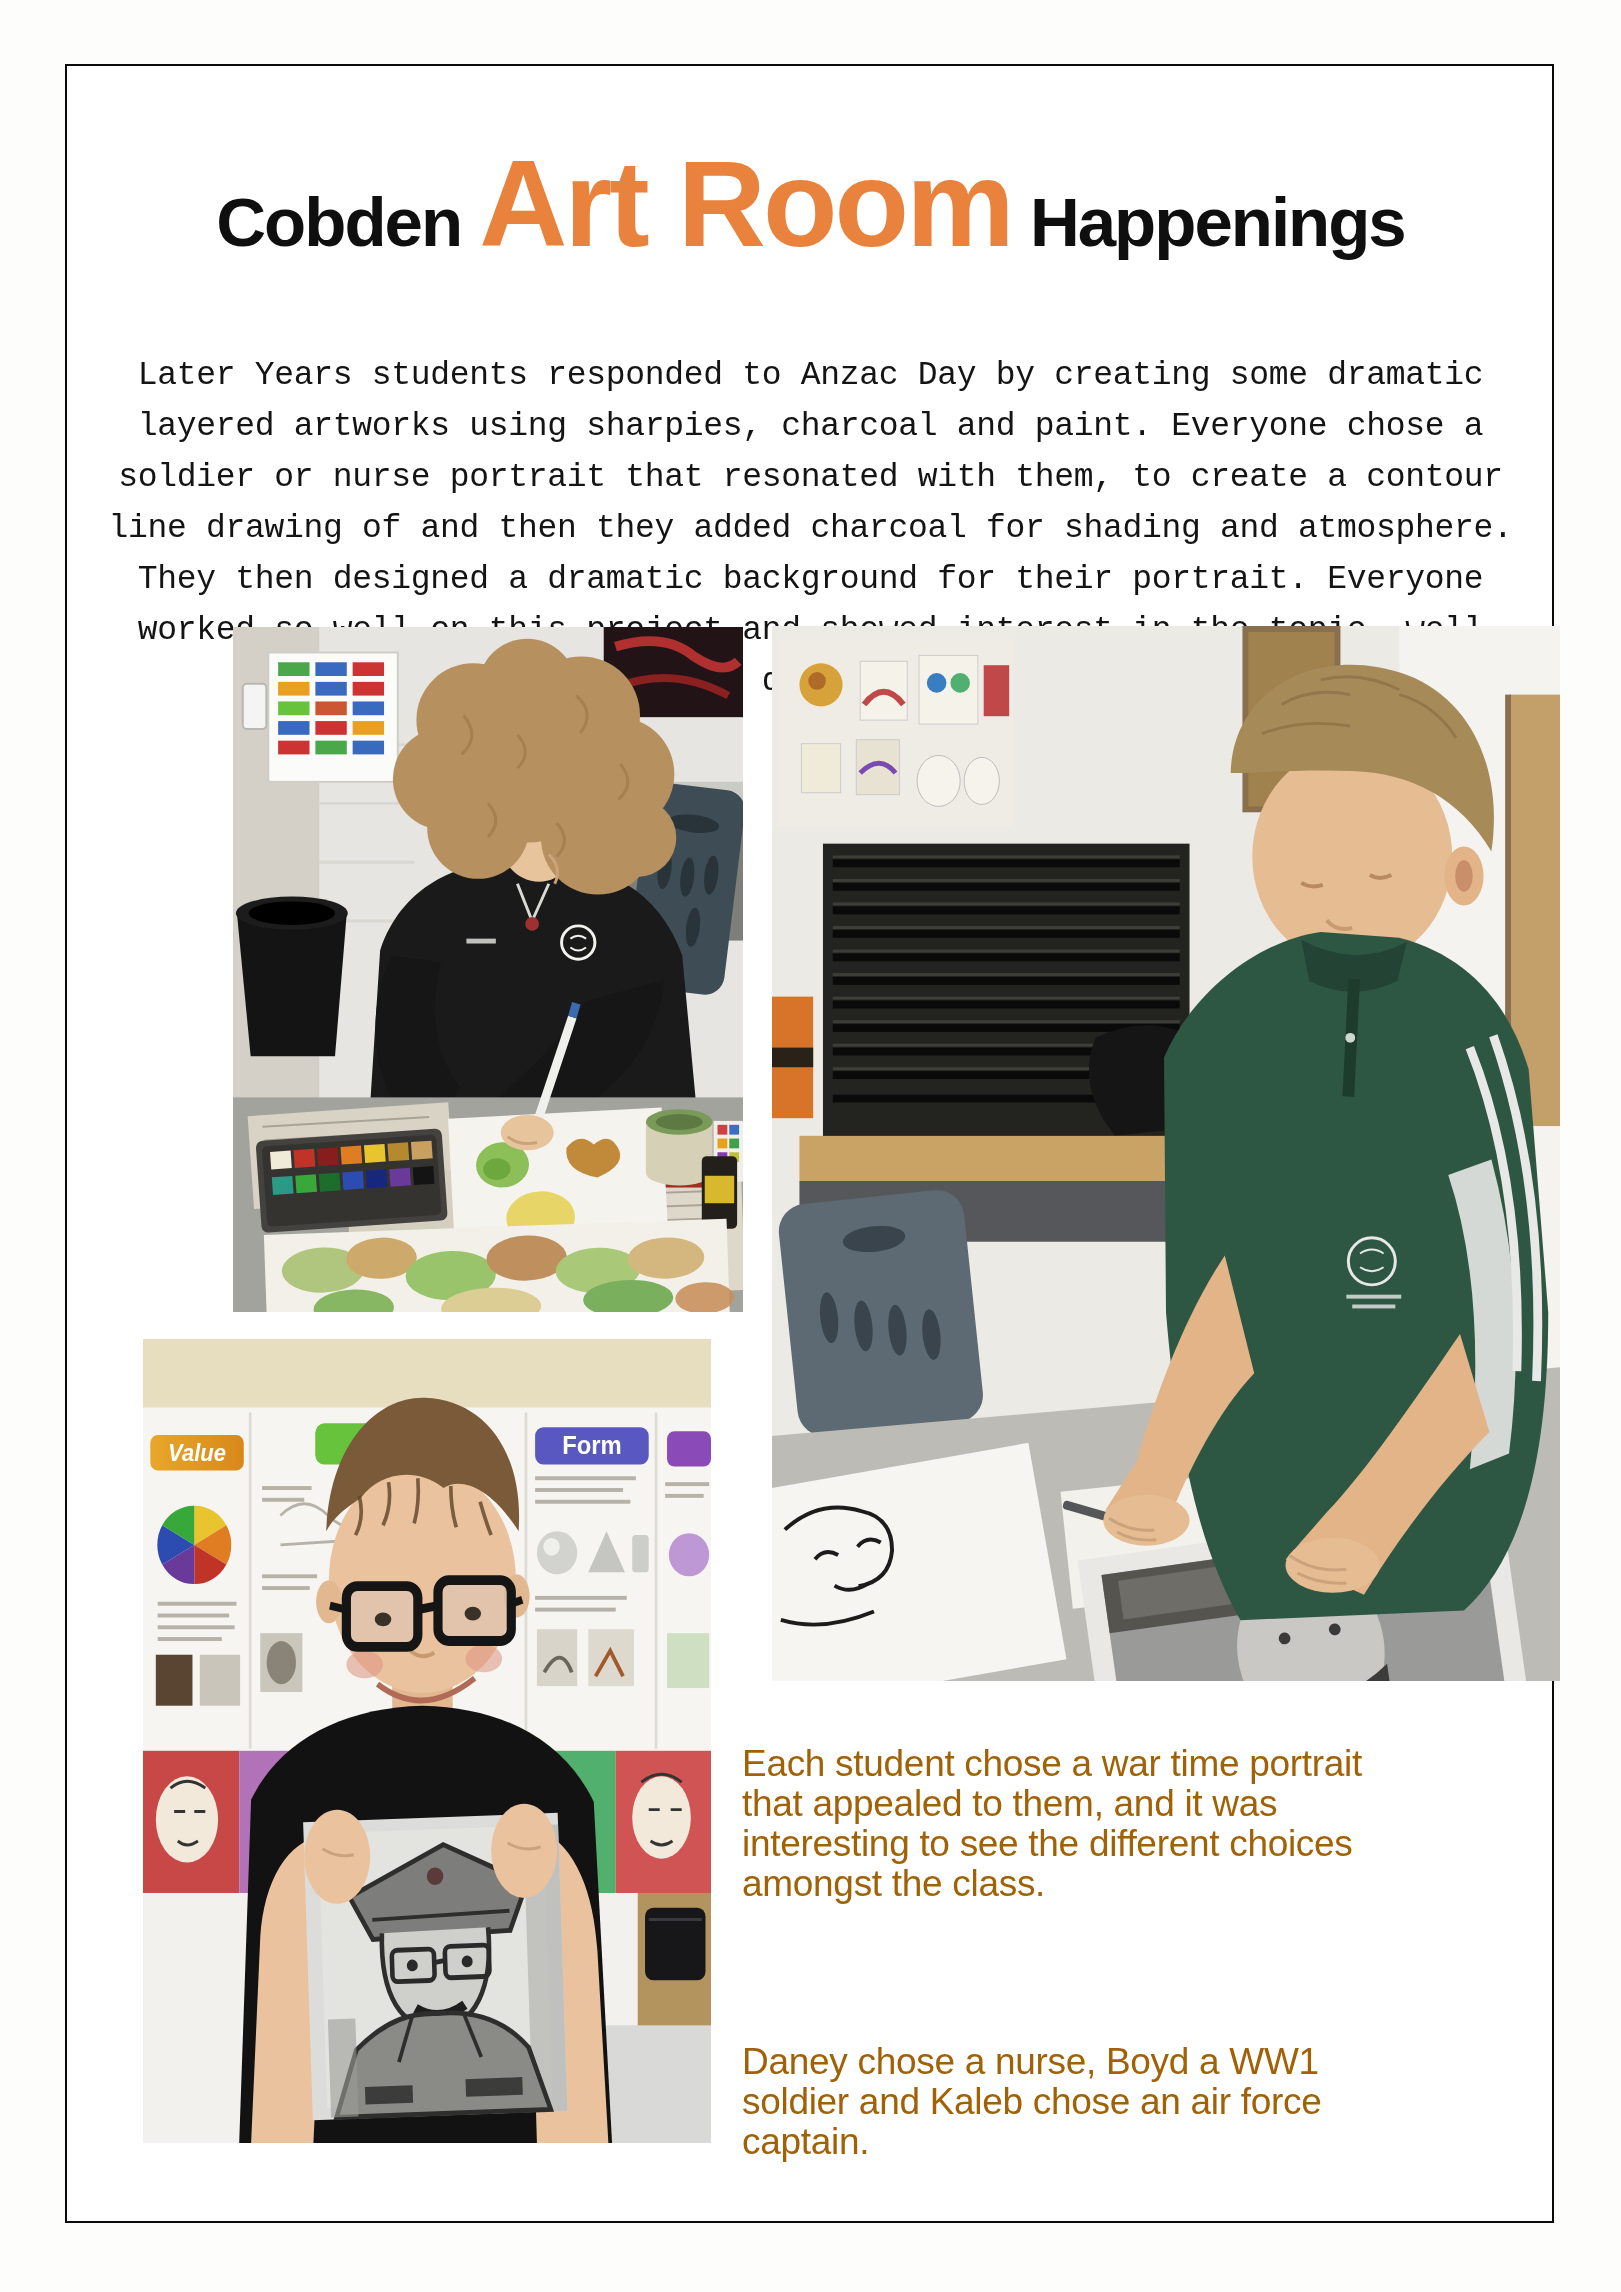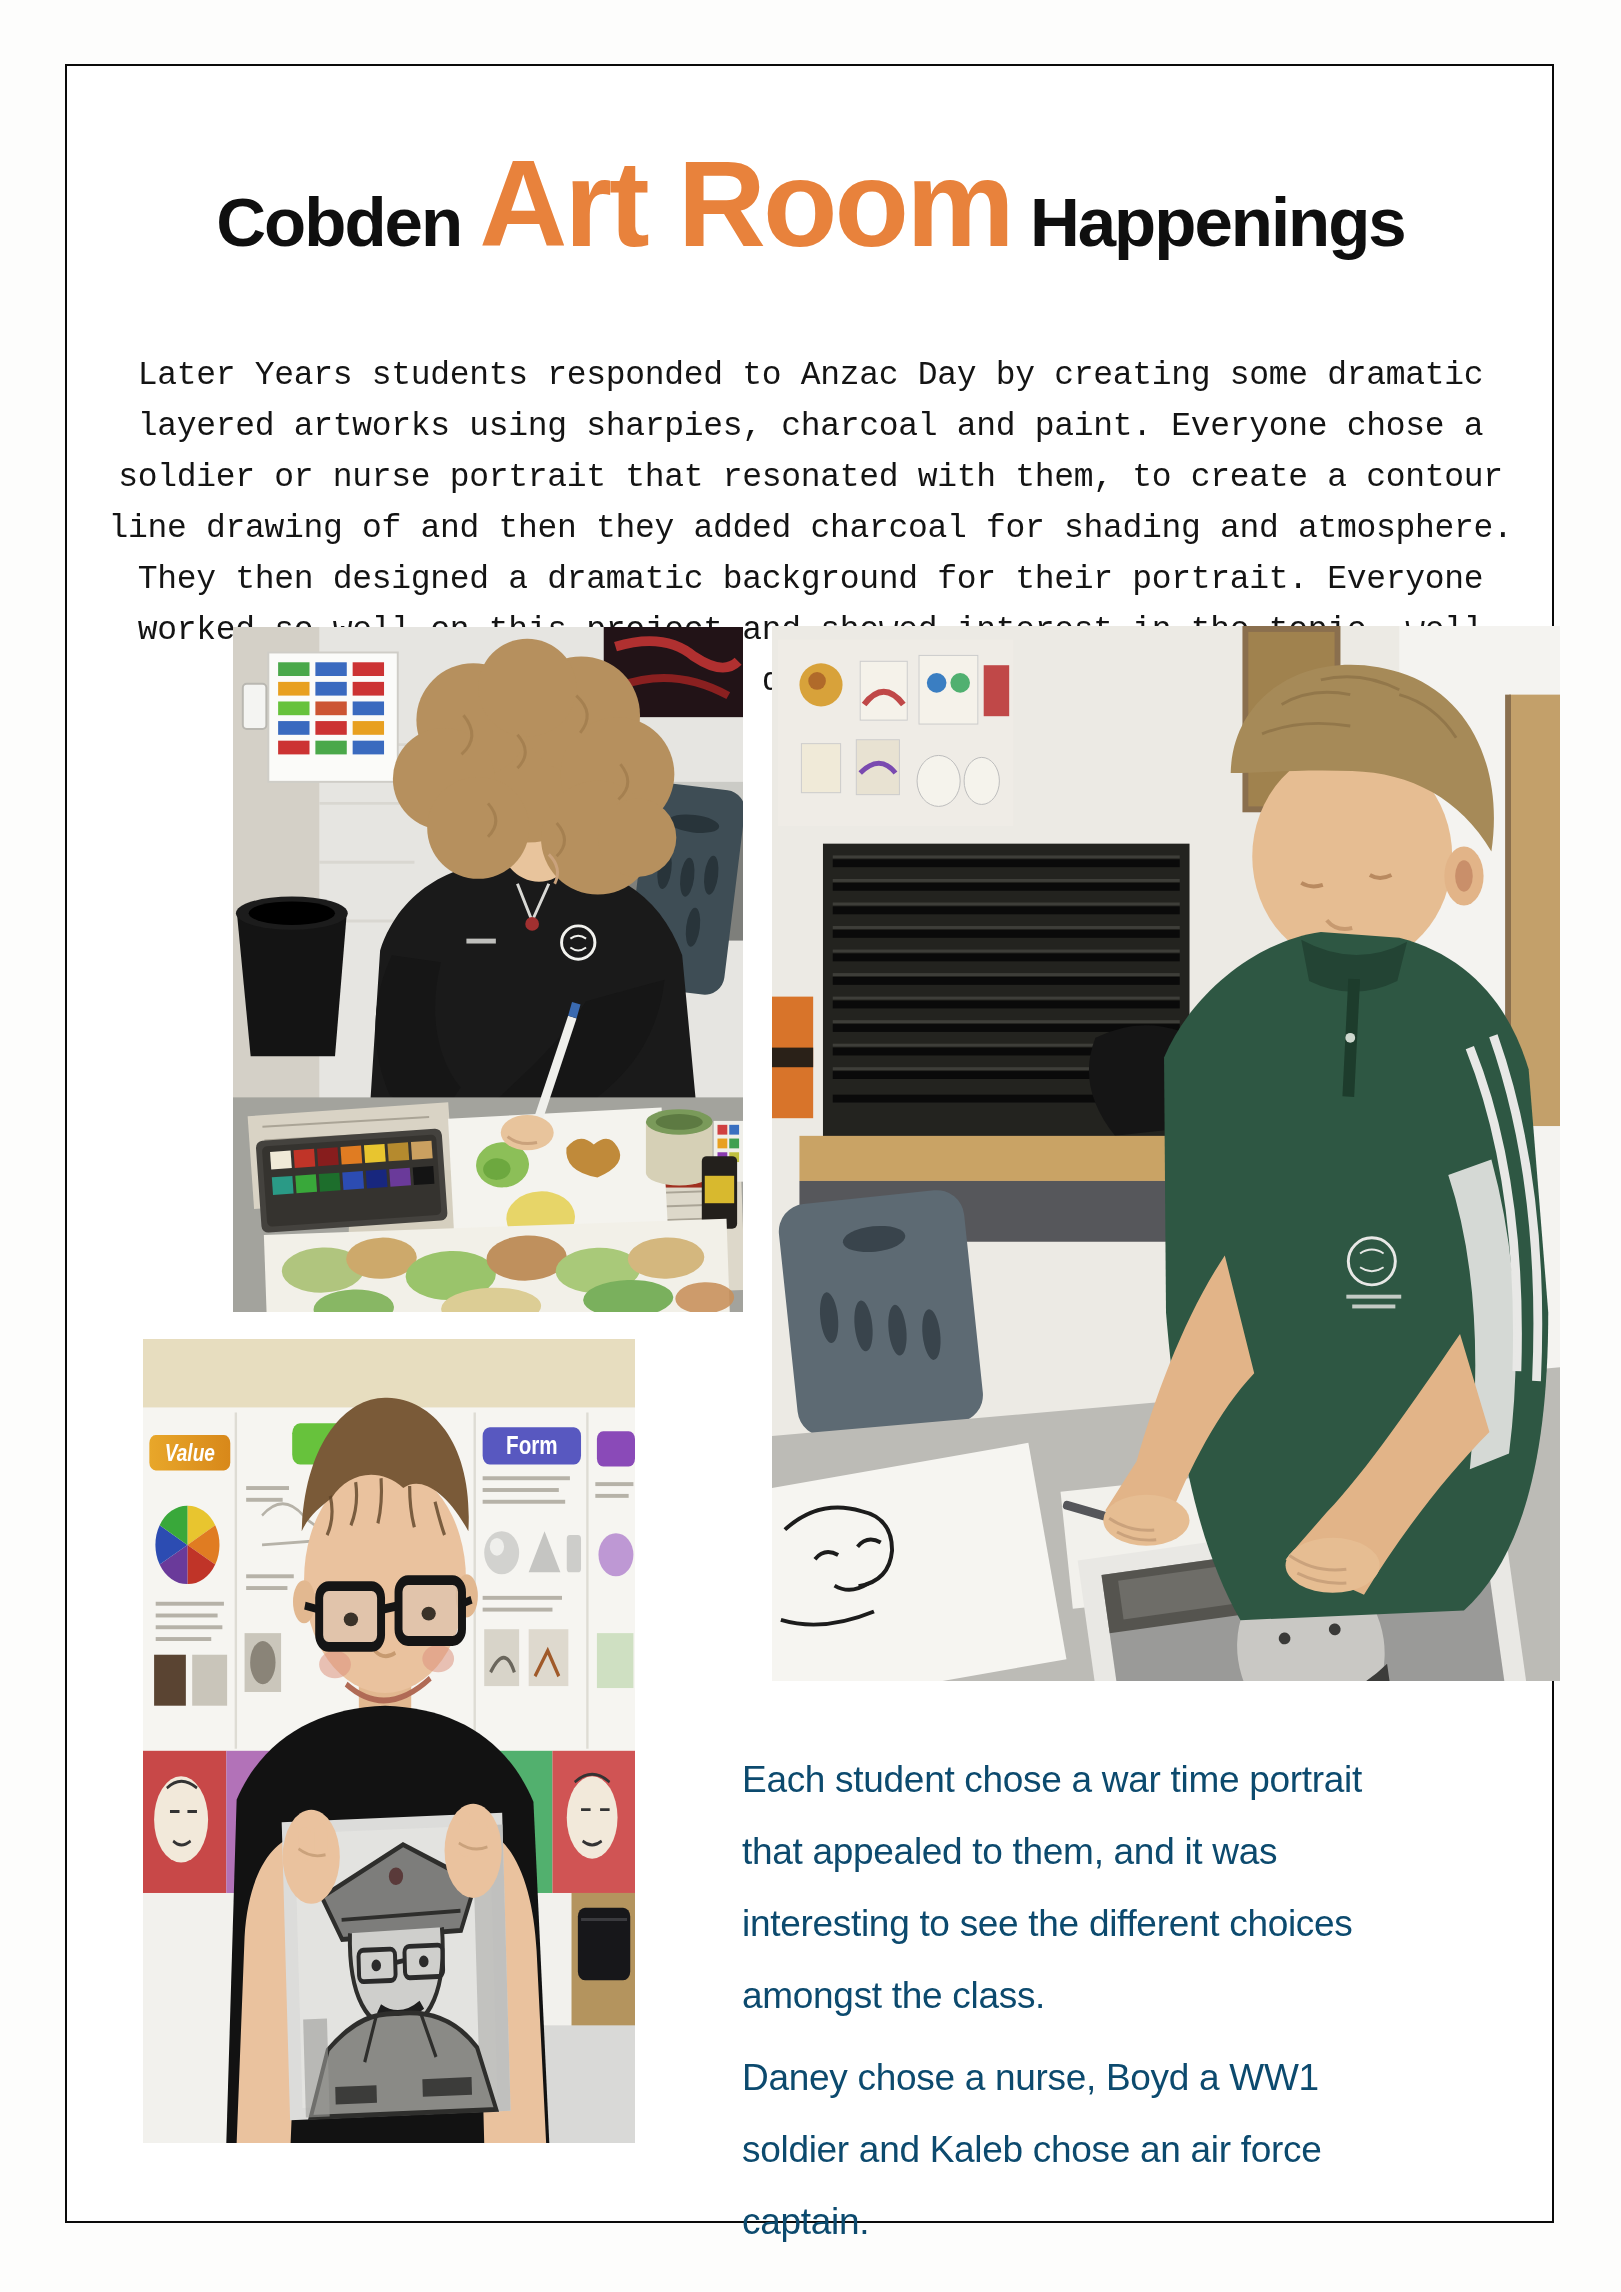--- a/index.html
+++ b/index.html
@@ -8,23 +8,23 @@
   .frame{position:absolute;left:65px;top:64px;width:1485px;height:2155px;border:2.9px solid #0a0a0a;background:#ffffff;}
   .title{position:absolute;top:143px;left:0;width:100%;text-align:center;white-space:nowrap;line-height:1;}
   .t-small{font-size:69px;font-weight:bold;color:#0f0f0f;letter-spacing:-2px;}
   .t-big{font-size:122px;font-weight:bold;color:#E8823C;letter-spacing:-2.9px;padding:0 13.7px;}
   .intro{position:absolute;top:317px;left:90px;width:1441px;text-align:center;
          font-size:33px;line-height:51px;letter-spacing:-0.3px;color:#141414;font-family:Liberation Mono, monospace;}
   .photo{position:absolute;display:block;}
   .photo svg{display:block;width:100%;height:100%;}
   .photo1{left:193px;top:611px;width:510px;height:685px;}
   .photo2{left:732px;top:610px;width:788px;height:1055px;}
-  .photo3{left:103px;top:1323px;width:492px;height:804px;}
-  .caption{position:absolute;left:742px;width:680px;font-size:37px;line-height:72px;
-           letter-spacing:-0.3px;color:#0c4a6e;}
+  .photo3{left:103px;top:1323px;width:568px;height:804px;}
+  .caption{position:absolute;left:742px;width:680px;font-size:37px;line-height:40px;
+           letter-spacing:-0.3px;color:#a16207;}
   .cap1{top:1707px;}
   .cap2{top:2005px;}
   svg text{font-family:"Liberation Sans",sans-serif;}
 </style>
 </head>
 <body>
 
 <div class="page">
   <div class="frame"></div>
 

